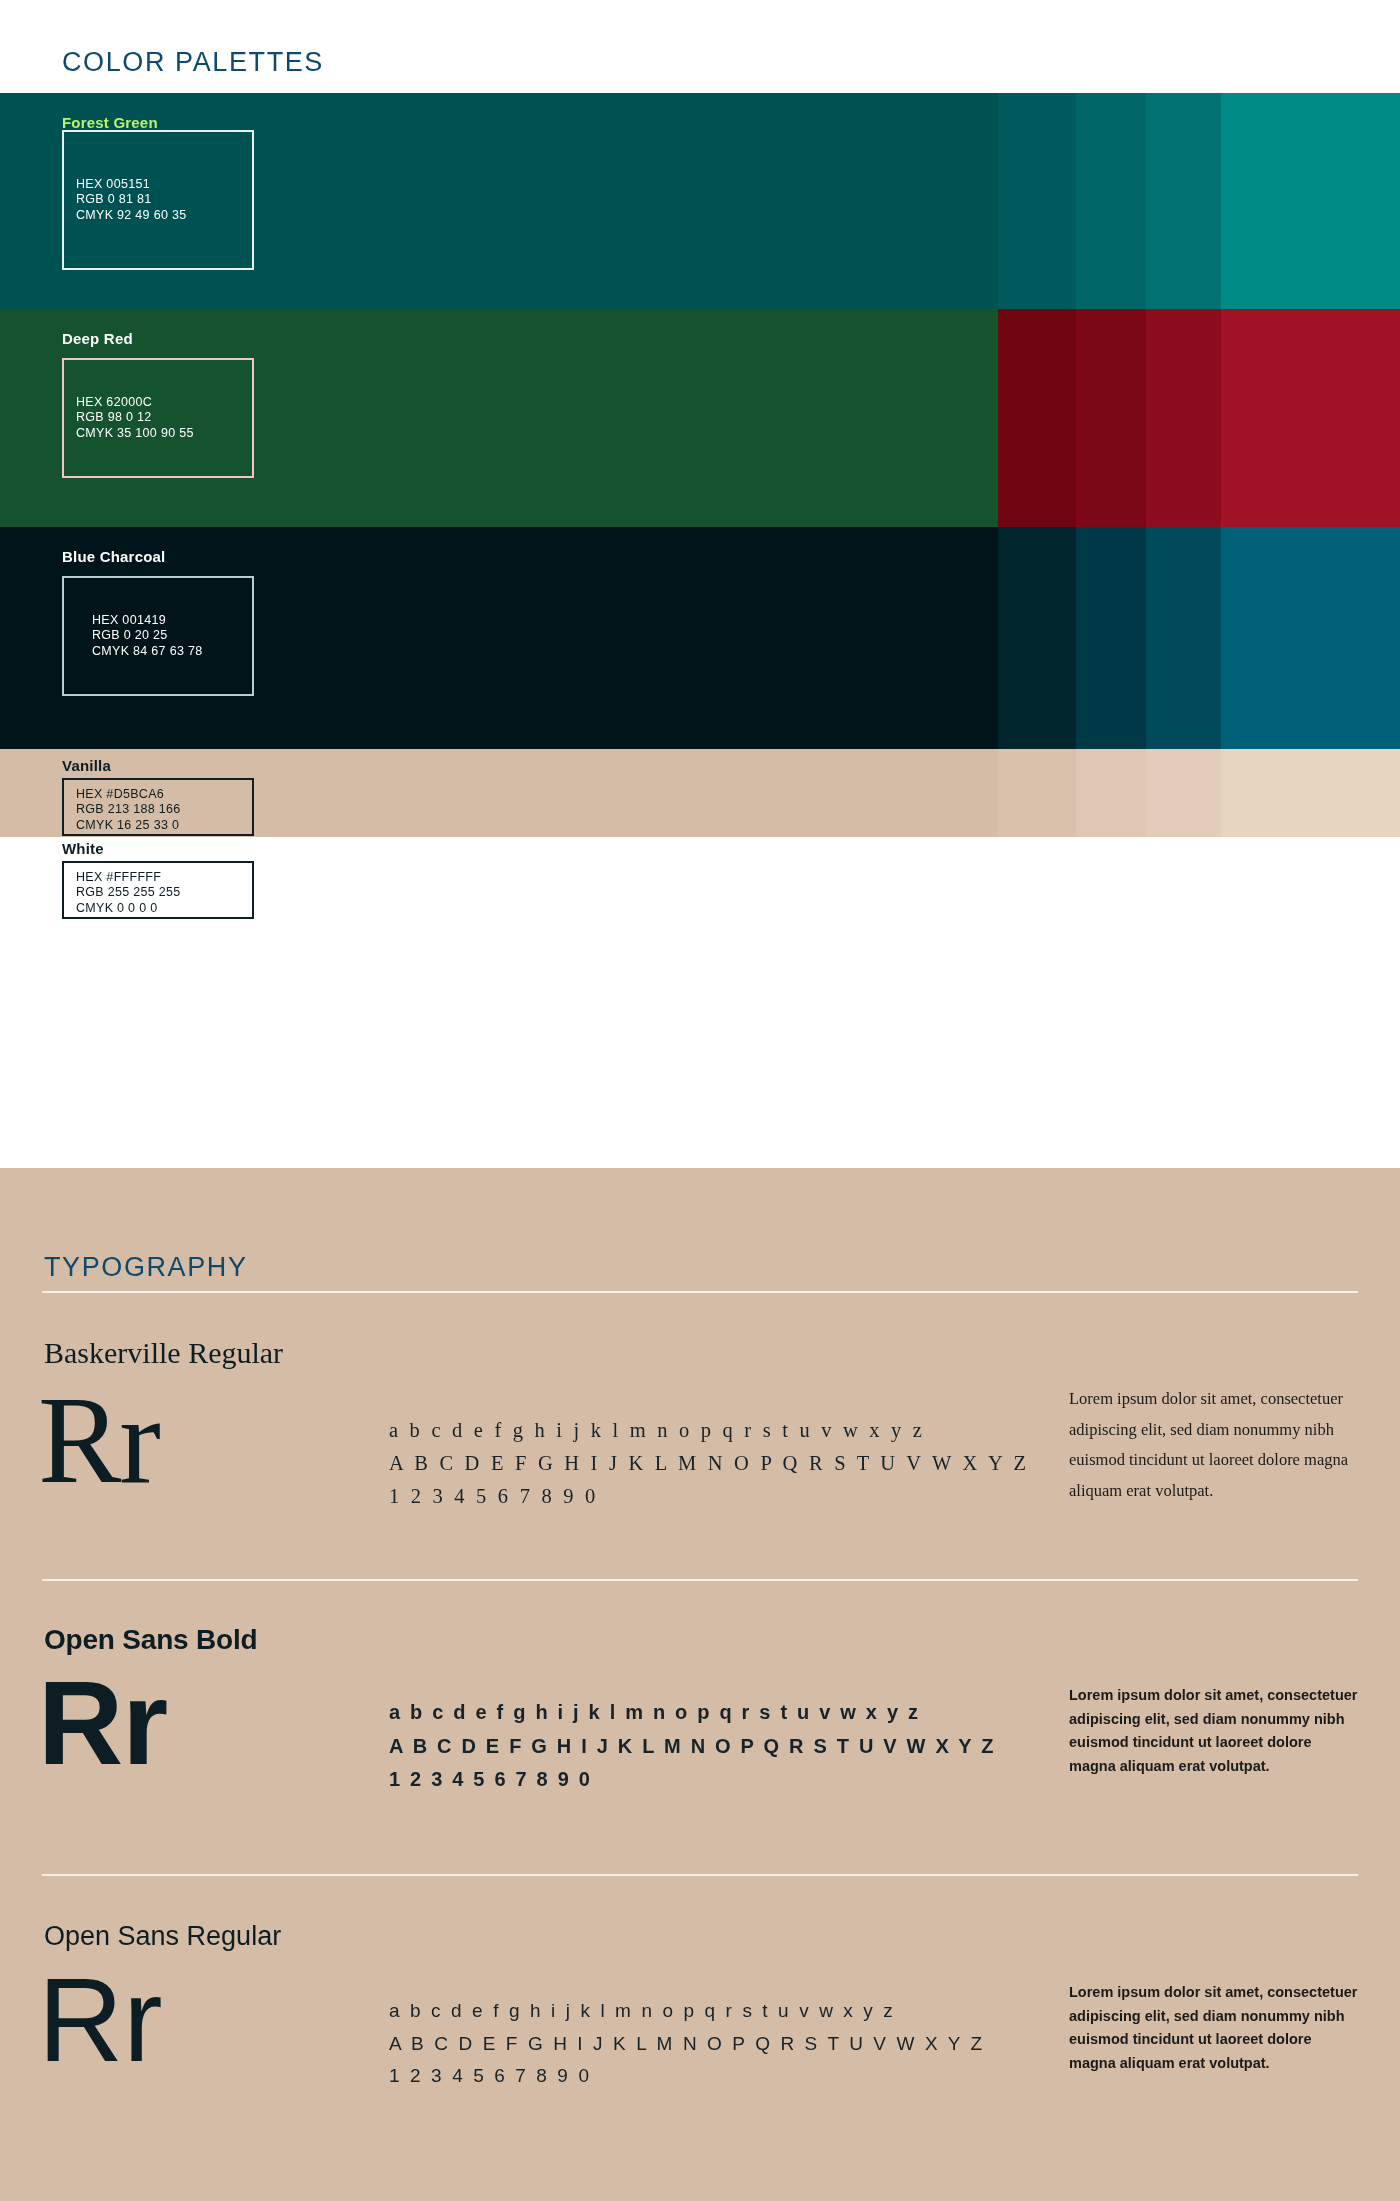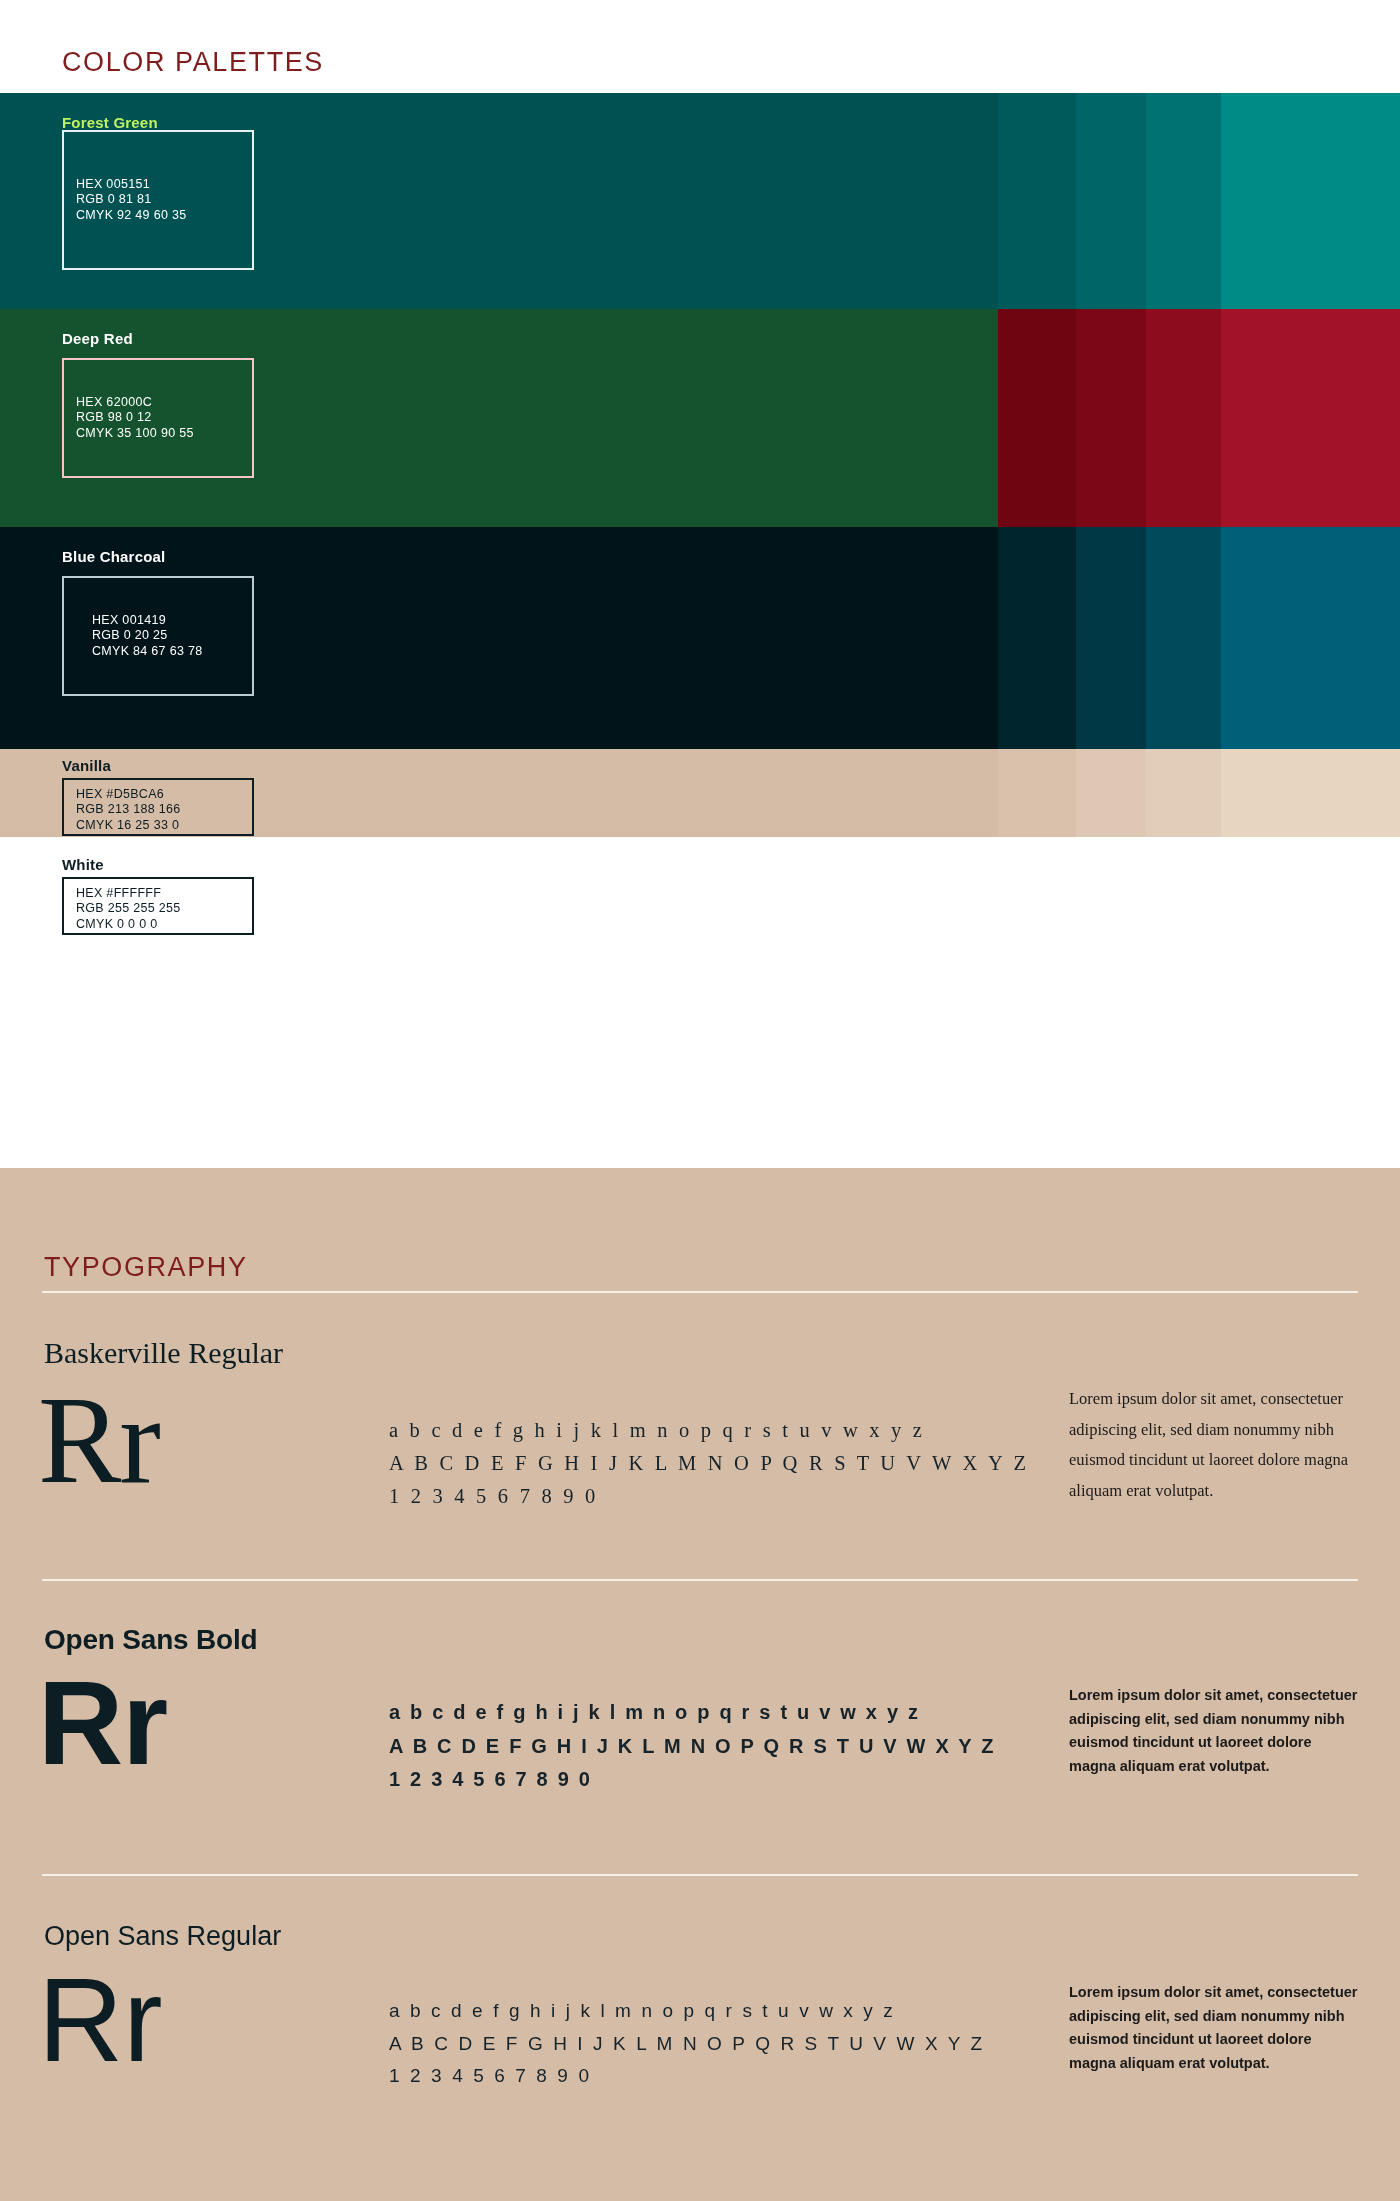--- a/index.html
+++ b/index.html
@@ -19,21 +19,21 @@
     height: 1168px;
     background: #ffffff;
   }
 
   .section-title {
     position: absolute;
     left: 62px;
     font-size: 27px;
     letter-spacing: 1.6px;
     font-weight: 400;
-    color: #7f1d1d;
+    color: #0c4a6e;
     font-family: "Liberation Sans", sans-serif;
     white-space: nowrap;
   }
 
   #palettes-title { top: 47px; }
 
   .bands { position: absolute; top: 93px; left: 0; width: 1400px; }
 
   .band {
     position: relative;
@@ -265,21 +265,21 @@
         <div class="swatch-box" style="height:58px;margin-top:5px">
           <div class="line">HEX #D5BCA6</div>
           <div class="line">RGB 213 188 166</div>
           <div class="line">CMYK 16 25 33 0</div>
         </div>
       </div>
     </div>
 
 
     <div class="band band-white light-band" style="height:100px">
-      <div class="band-inner" style="padding-top:20px">
+      <div class="band-inner" style="padding-top:4px">
         <div class="swatch-name">White</div>
         <div class="swatch-box" style="height:58px;margin-top:5px">
           <div class="line">HEX #FFFFFF</div>
           <div class="line">RGB 255 255 255</div>
           <div class="line">CMYK 0 0 0 0</div>
         </div>
       </div>
     </div>
 
   </div>

